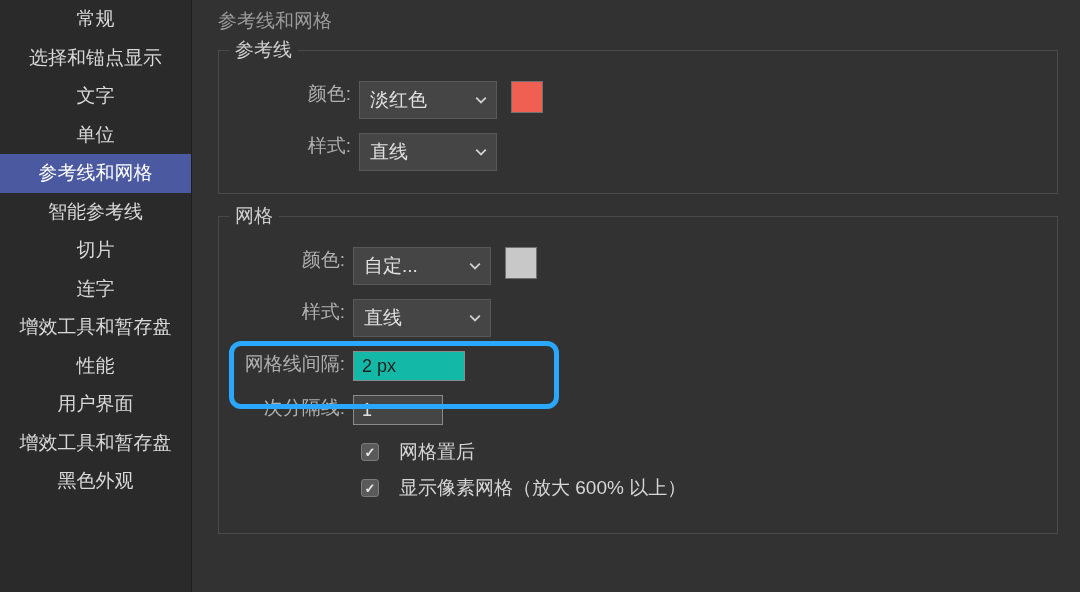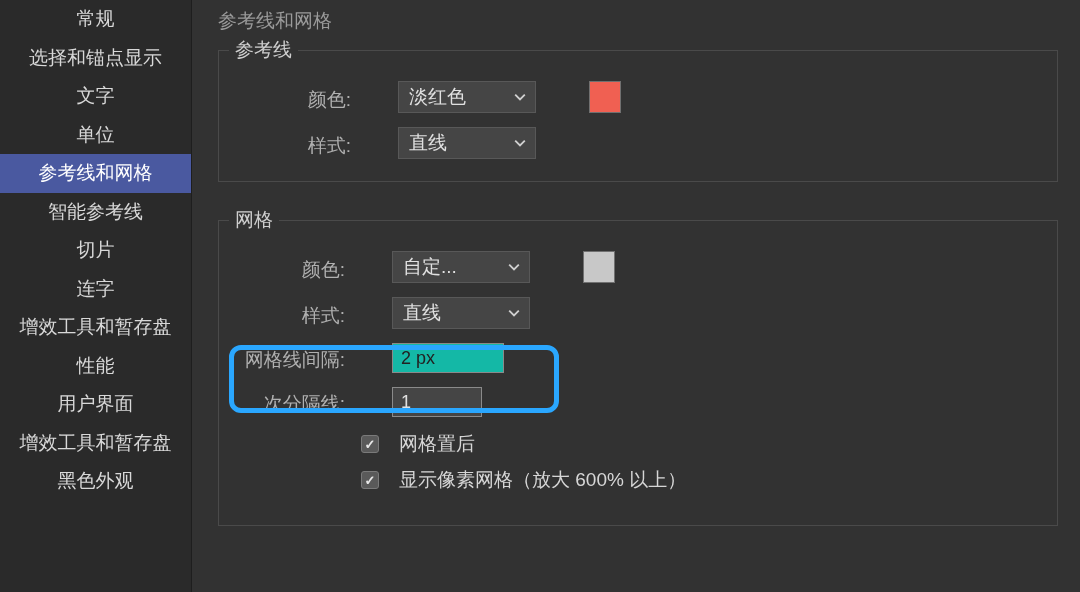--- a/index.html
+++ b/index.html
@@ -42,58 +42,57 @@
       position: relative;
     }
     .page-title {
       font-size: 19px;
       color: #9a9a9a;
       margin-bottom: 16px;
     }
     .group {
       border: 1px solid #4a4a4a;
       margin-right: 22px;
-      margin-bottom: 38px;
+      margin-bottom: 22px;
       position: relative;
       padding: 30px 20px 22px 20px;
     }
     .group-title {
       position: absolute;
       top: -14px;
       left: 10px;
       background: #323232;
       padding: 0 6px;
       font-size: 19px;
       color: #cfcfcf;
     }
     .row {
       display: flex;
-      align-items: flex-end;
+      align-items: flex-start;
       margin-bottom: 14px;
       position: relative;
-      gap: 39px;
     }
     .row:last-child {
       margin-bottom: 0;
     }
     .row-label {
       width: 120px;
       text-align: right;
       font-size: 19px;
       color: #b0b0b0;
       padding-right: 8px;
       white-space: nowrap;
     }
     .dropdown {
       display: flex;
       align-items: center;
       justify-content: space-between;
       background: #454545;
       border: 1px solid #585858;
-      height: 32px;
+      height: 38px;
       width: 138px;
       padding: 0 8px 0 10px;
       font-size: 19px;
       color: #e0e0e0;
       cursor: pointer;
     }
     .dropdown .chevron {
       width: 14px;
       height: 14px;
       display: inline-flex;

